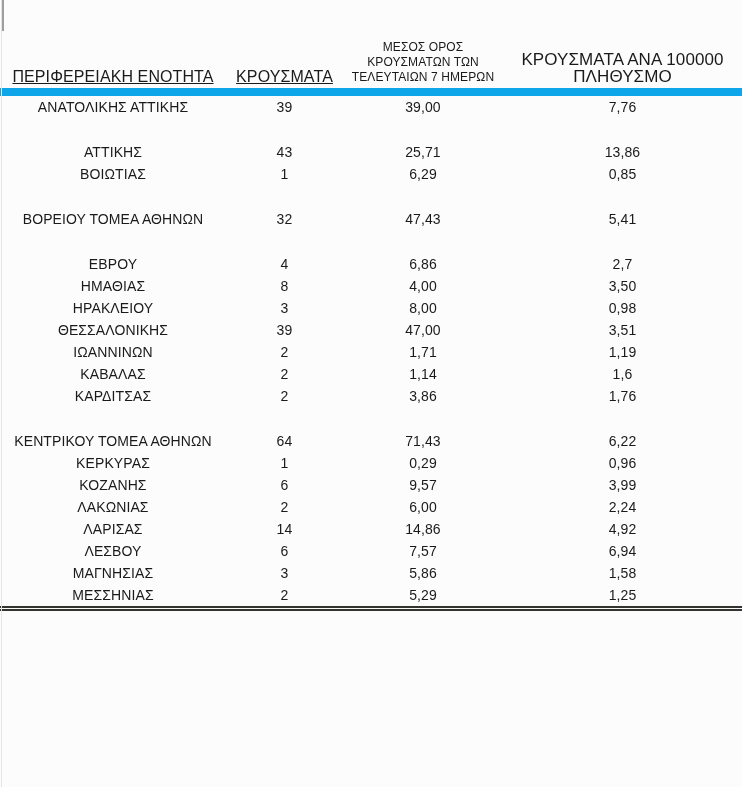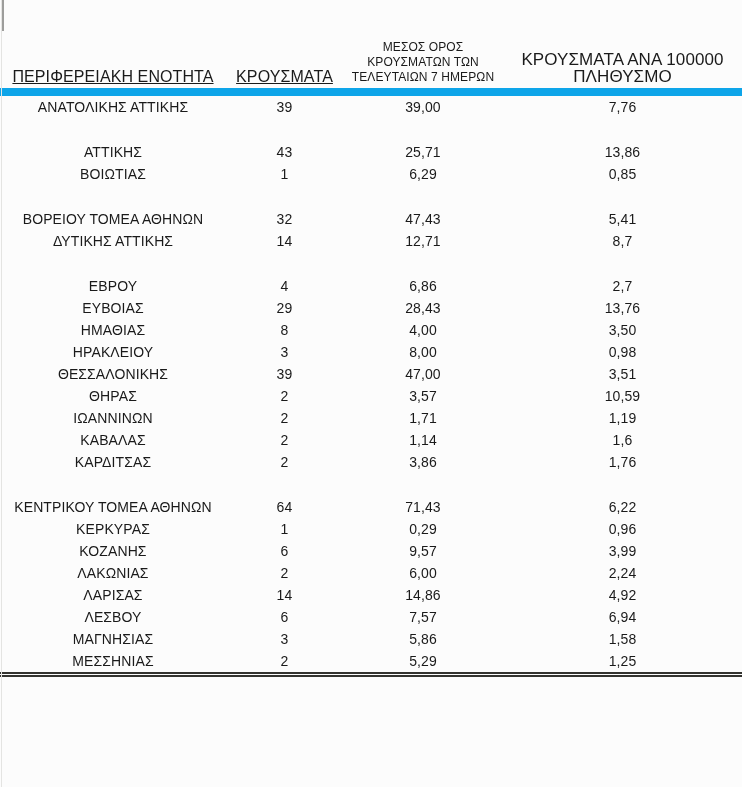--- a/index.html
+++ b/index.html
@@ -116,66 +116,48 @@
   </tr>
       <tr class="spacer-row">
         <td colspan="4"></td>
       </tr>
       <tr>
     <td>ΒΟΡΕΙΟΥ ΤΟΜΕΑ ΑΘΗΝΩΝ</td>
     <td>32</td>
     <td>47,43</td>
     <td>5,41</td>
   </tr>
-      <tr>
-    <td>ΔΥΤΙΚΗΣ ΑΤΤΙΚΗΣ</td>
-    <td>14</td>
-    <td>12,71</td>
-    <td>8,7</td>
-  </tr>
       <tr class="spacer-row">
         <td colspan="4"></td>
       </tr>
       <tr>
     <td>ΕΒΡΟΥ</td>
     <td>4</td>
     <td>6,86</td>
     <td>2,7</td>
   </tr>
       <tr>
-    <td>ΕΥΒΟΙΑΣ</td>
-    <td>29</td>
-    <td>28,43</td>
-    <td>13,76</td>
-  </tr>
-      <tr>
     <td>ΗΜΑΘΙΑΣ</td>
     <td>8</td>
     <td>4,00</td>
     <td>3,50</td>
   </tr>
       <tr>
     <td>ΗΡΑΚΛΕΙΟΥ</td>
     <td>3</td>
     <td>8,00</td>
     <td>0,98</td>
   </tr>
       <tr>
     <td>ΘΕΣΣΑΛΟΝΙΚΗΣ</td>
     <td>39</td>
     <td>47,00</td>
     <td>3,51</td>
   </tr>
       <tr>
-    <td>ΘΗΡΑΣ</td>
-    <td>2</td>
-    <td>3,57</td>
-    <td>10,59</td>
-  </tr>
-      <tr>
     <td>ΙΩΑΝΝΙΝΩΝ</td>
     <td>2</td>
     <td>1,71</td>
     <td>1,19</td>
   </tr>
       <tr>
     <td>ΚΑΒΑΛΑΣ</td>
     <td>2</td>
     <td>1,14</td>
     <td>1,6</td>

